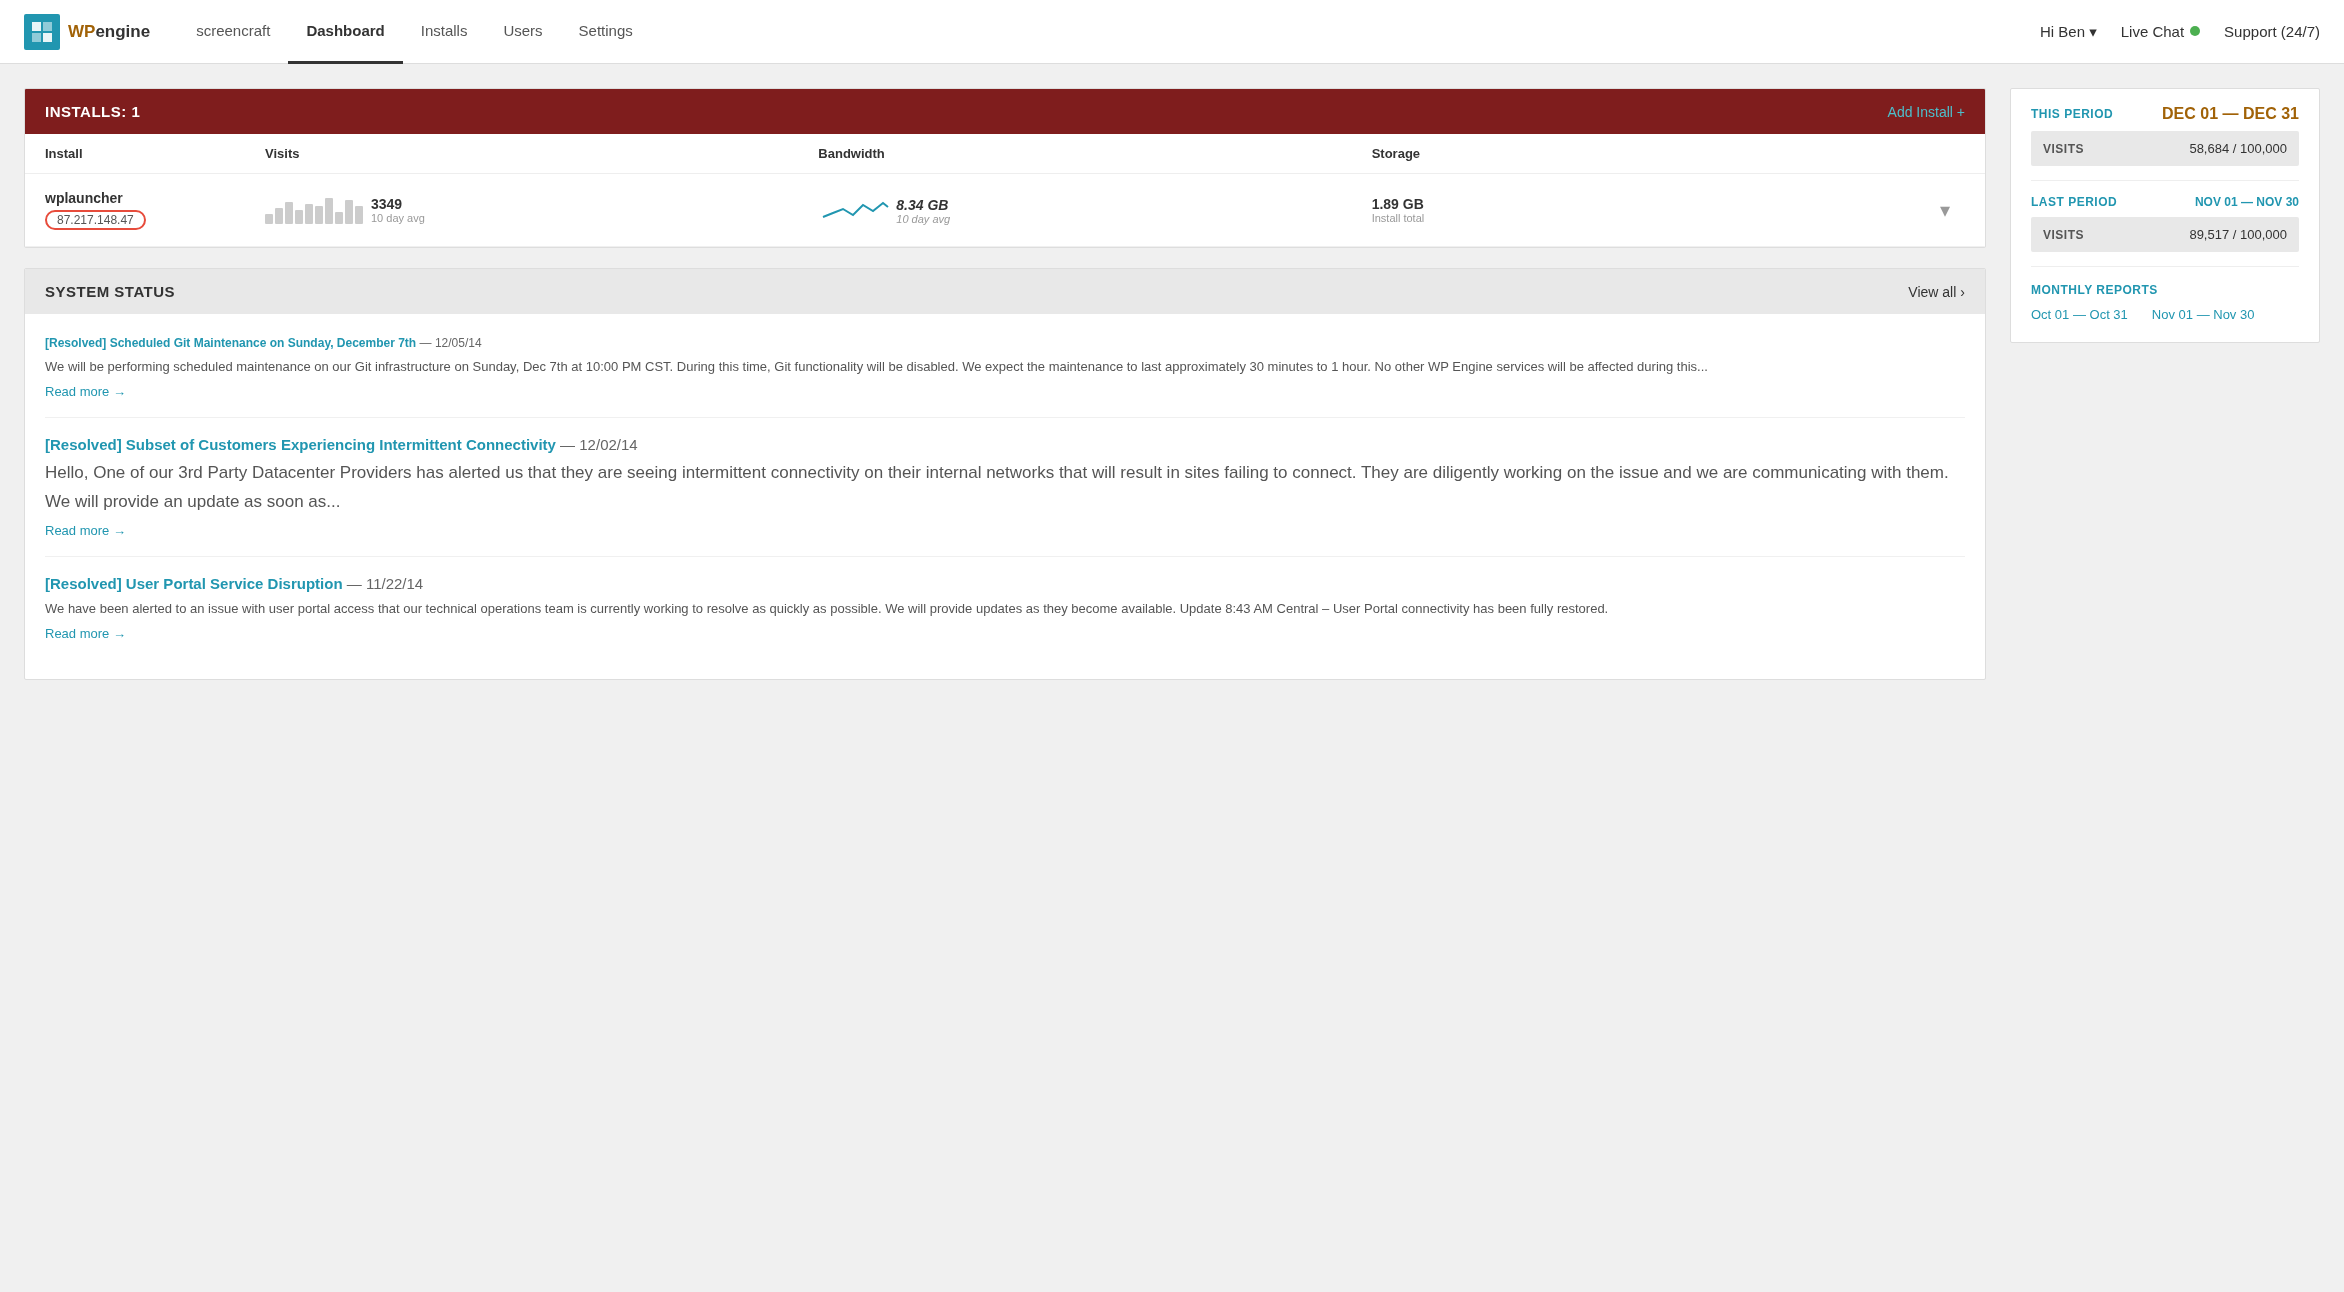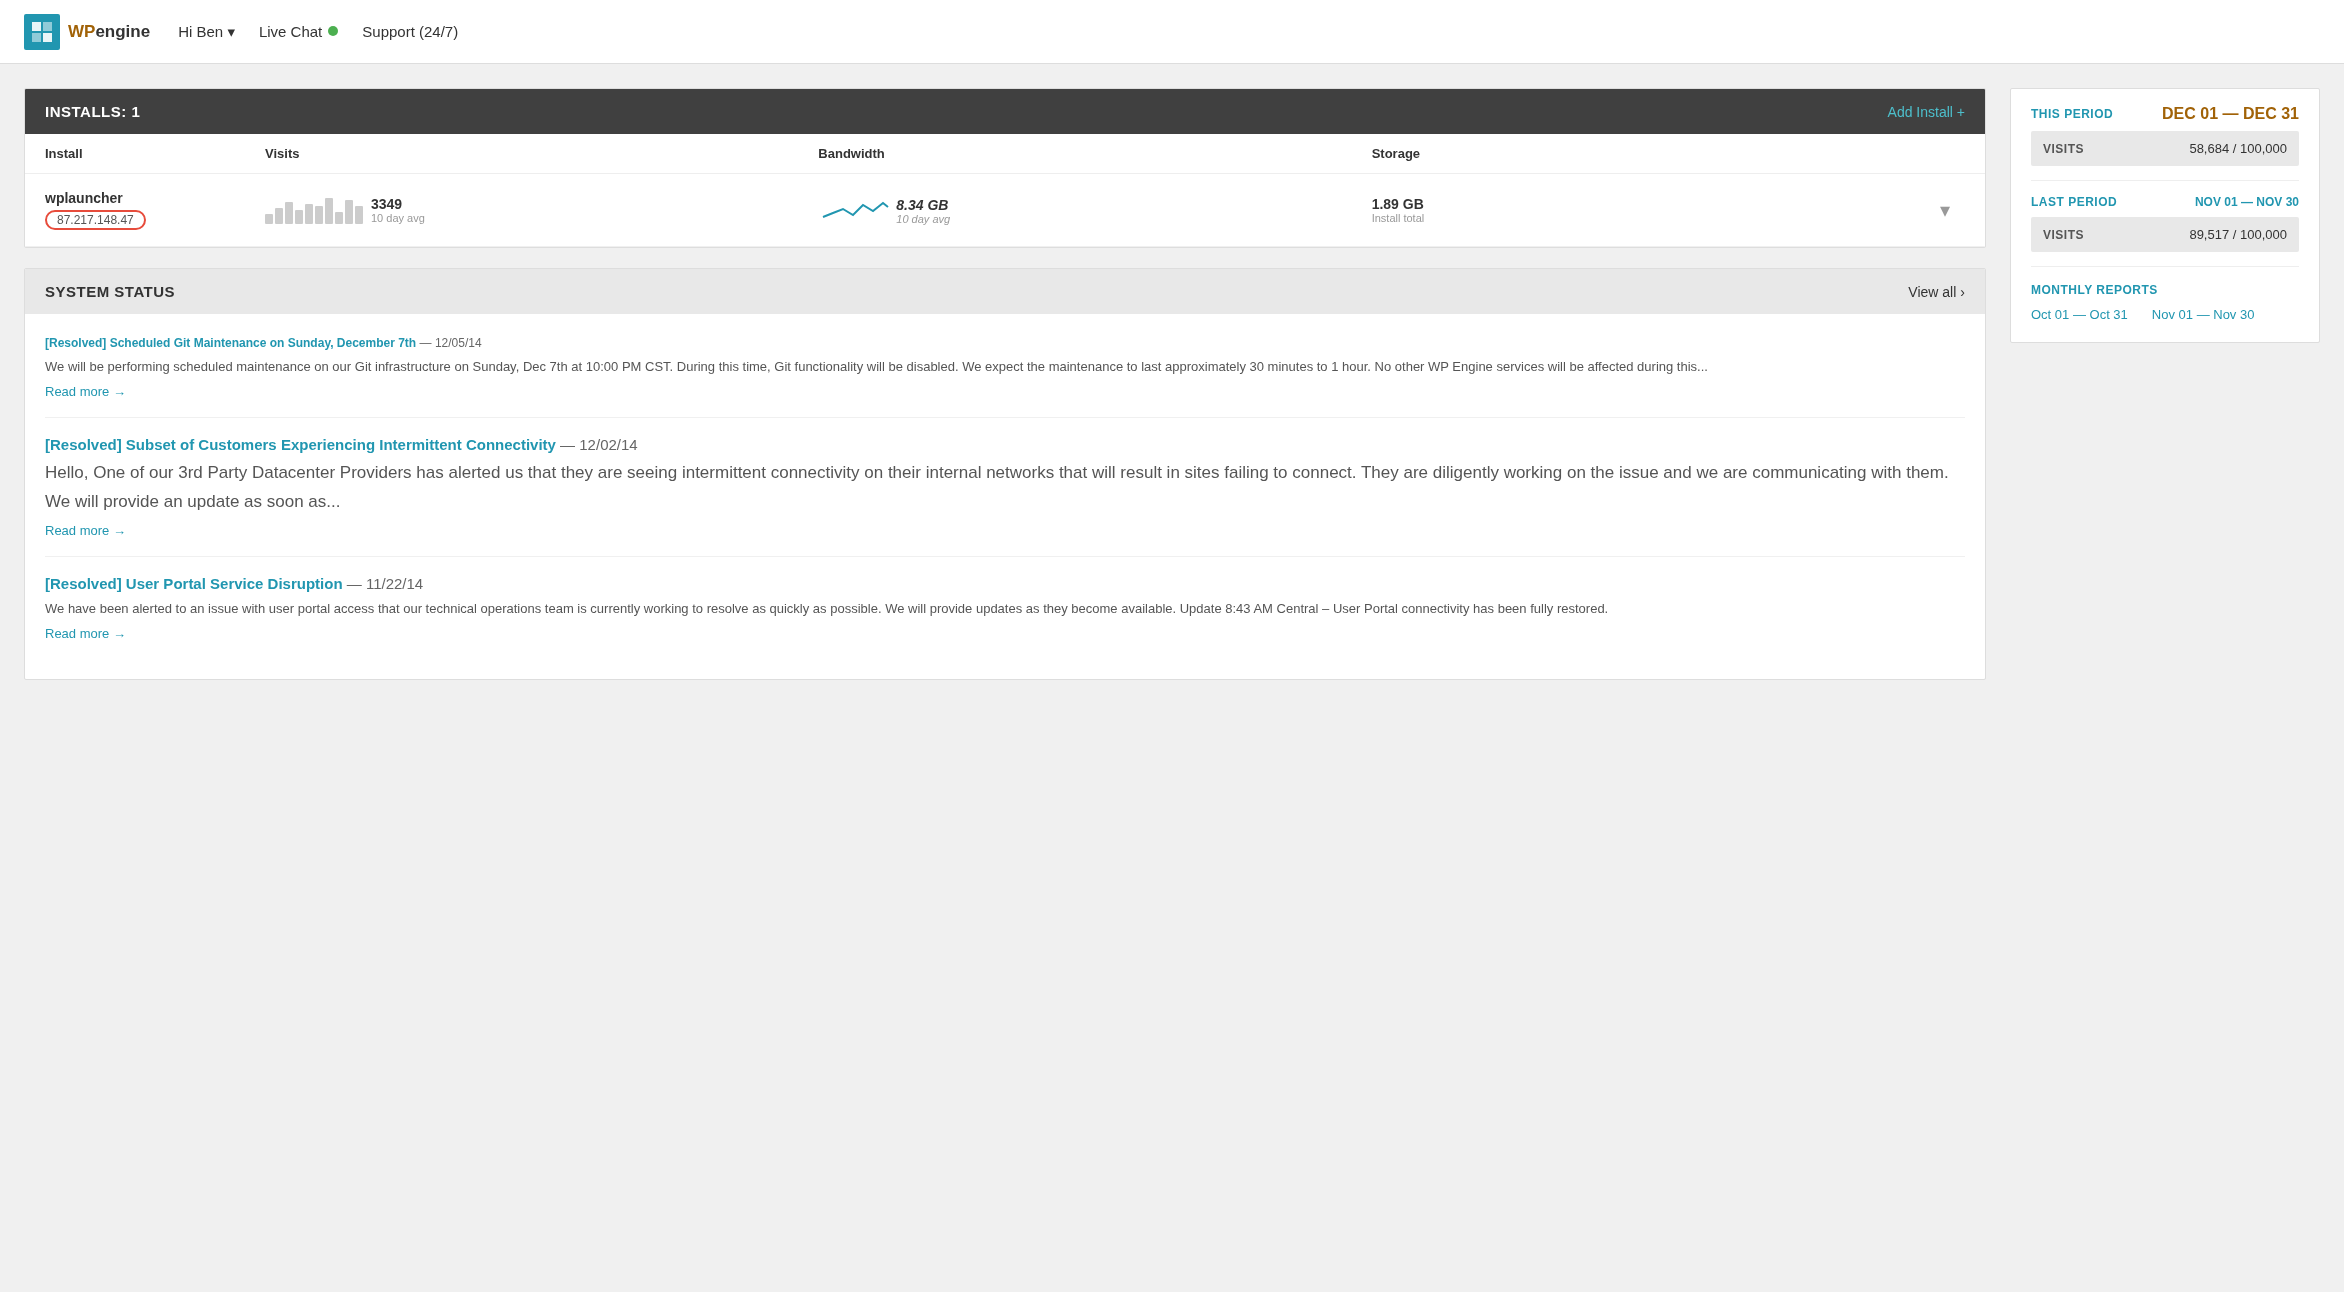--- a/index.html
+++ b/index.html
@@ -13,36 +13,43 @@
     <div style="width:36px;height:36px;background:#2196b0;display:flex;align-items:center;justify-content:center;margin-right:8px;border-radius:2px;">
       <svg width="22" height="22" viewBox="0 0 22 22" fill="none">
         <rect x="1" y="1" width="9" height="9" fill="white" opacity="0.9"></rect>
         <rect x="12" y="1" width="9" height="9" fill="white" opacity="0.5"></rect>
         <rect x="1" y="12" width="9" height="9" fill="white" opacity="0.5"></rect>
         <rect x="12" y="12" width="9" height="9" fill="white" opacity="0.9"></rect>
       </svg>
     </div>
     <span style="font-size:17px;font-weight:bold;color:#333;"><span style="color:#a16207;">WP</span>engine</span>
   </div>
+  <div style="display:flex;align-items:center;flex:1;height:64px;">
+    <a style="padding:0 18px;height:64px;display:flex;align-items:center;text-decoration:none;color:#555;font-size:15px;border-bottom:3px solid transparent;">screencraft</a>
+    <a style="padding:0 18px;height:64px;display:flex;align-items:center;text-decoration:none;color:#333;font-size:15px;font-weight:bold;border-bottom:3px solid #333;">Dashboard</a>
+    <a style="padding:0 18px;height:64px;display:flex;align-items:center;text-decoration:none;color:#555;font-size:15px;border-bottom:3px solid transparent;">Installs</a>
+    <a style="padding:0 18px;height:64px;display:flex;align-items:center;text-decoration:none;color:#555;font-size:15px;border-bottom:3px solid transparent;">Users</a>
+    <a style="padding:0 18px;height:64px;display:flex;align-items:center;text-decoration:none;color:#555;font-size:15px;border-bottom:3px solid transparent;">Settings</a>
+  </div>
   <div style="display:flex;align-items:flex-start;gap:24px;">
     <span style="font-size:15px;color:#333;cursor:pointer;">Hi Ben ▾</span>
     <div style="display:flex;align-items:center;gap:6px;cursor:pointer;">
       <span style="font-size:15px;color:#333;">Live Chat</span>
       <span style="width:10px;height:10px;background:#4caf50;border-radius:50%;display:inline-block;"></span>
     </div>
     <span style="font-size:15px;color:#333;cursor:pointer;">Support (24/7)</span>
   </div>
 </nav>
 
 <div style="display:flex;gap:24px;padding:24px 24px;background:#f0f0f0;min-height:calc(100vh - 64px);">
 
   <div style="flex:1;display:flex;flex-direction:column;gap:20px;">
 
     <div style="background:#fff;border:1px solid #ddd;border-radius:2px;overflow:hidden;">
-      <div style="background:#404040;color:#fff;display:flex;align-items:center;justify-content:space-between;padding:14px 20px;">
+      <div style="background:#7f1d1d;color:#fff;display:flex;align-items:center;justify-content:space-between;padding:14px 20px;">
         <span style="font-size:15px;font-weight:bold;letter-spacing:0.5px;">INSTALLS: 1</span>
         <a style="color:#4dbfcc;font-size:14px;text-decoration:none;cursor:pointer;">Add Install +</a>
       </div>
       <div style="display:grid;grid-template-columns:220px 1fr 1fr 1fr 40px;padding:12px 20px;border-bottom:1px solid #eee;">
         <span style="font-weight:bold;font-size:13px;color:#333;">Install</span>
         <span style="font-weight:bold;font-size:13px;color:#333;">Visits</span>
         <span style="font-weight:bold;font-size:13px;color:#333;">Bandwidth</span>
         <span style="font-weight:bold;font-size:13px;color:#333;">Storage</span>
         <span></span>
       </div>

